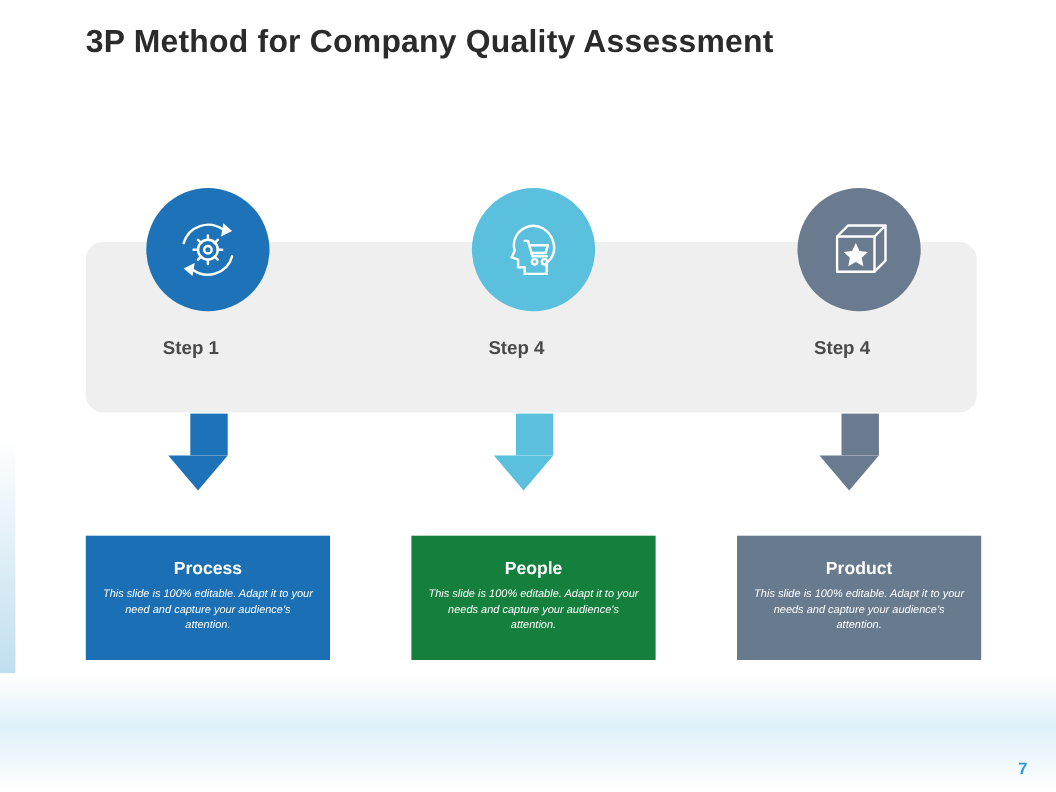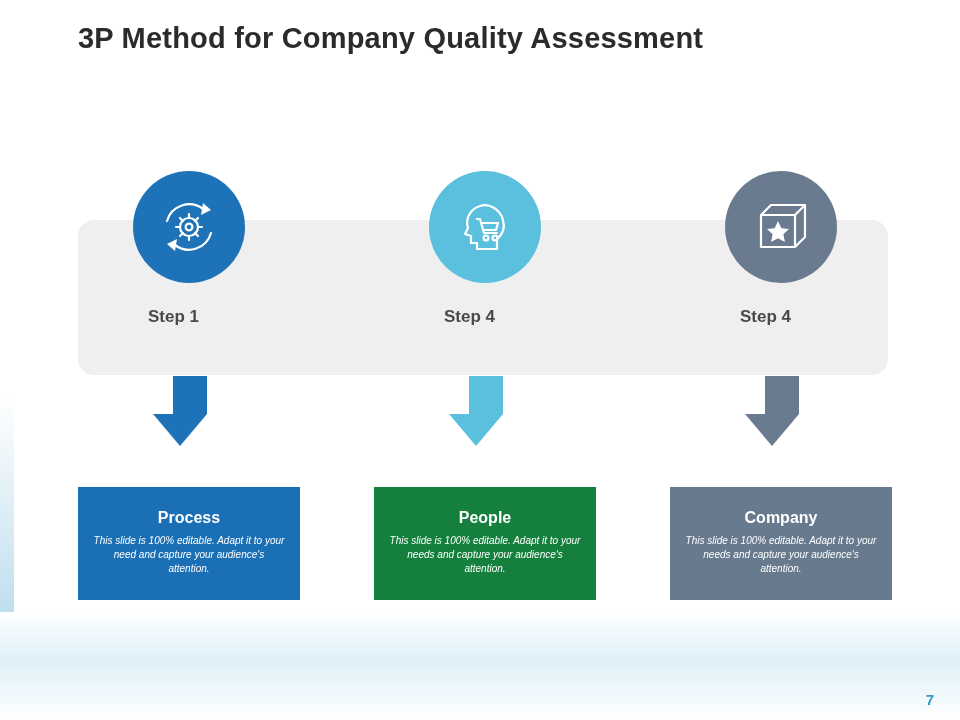--- a/index.html
+++ b/index.html
@@ -222,19 +222,19 @@
           <polygon points="29,26 32.4,33.2 40,34.1 34.4,39.3 35.9,47 29,43.2 22.1,47 23.6,39.3 18,34.1 25.6,33.2" fill="#ffffff" stroke="none"></polygon>
         </svg>
       </span>
     </div>
     <div class="step-label">Step 4</div>
     <div class="arrow a3">
       <div class="stem" style="background:#6b7b8f"></div>
       <div class="head"></div>
     </div>
     <div class="card card3">
-      <h3>Company</h3>
+      <h3>Product</h3>
       <p>This slide is 100% editable. Adapt it to your needs and capture your audience's attention.</p>
     </div>
   </div>
 
   <div class="page-num">7</div>
 </div>
 
 </body></html>

